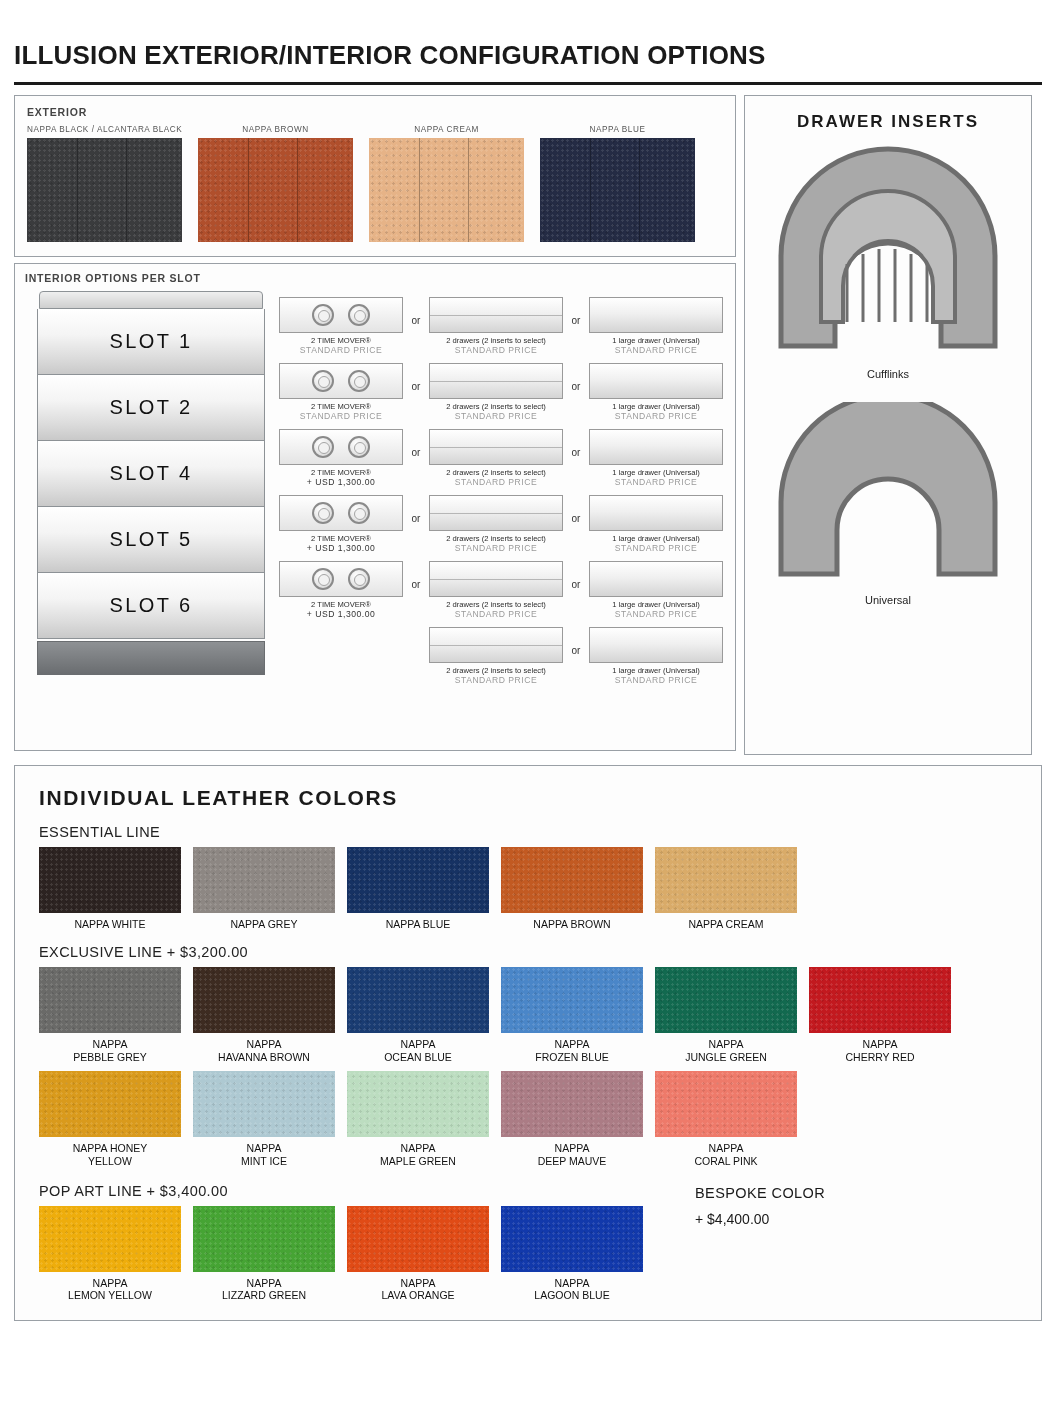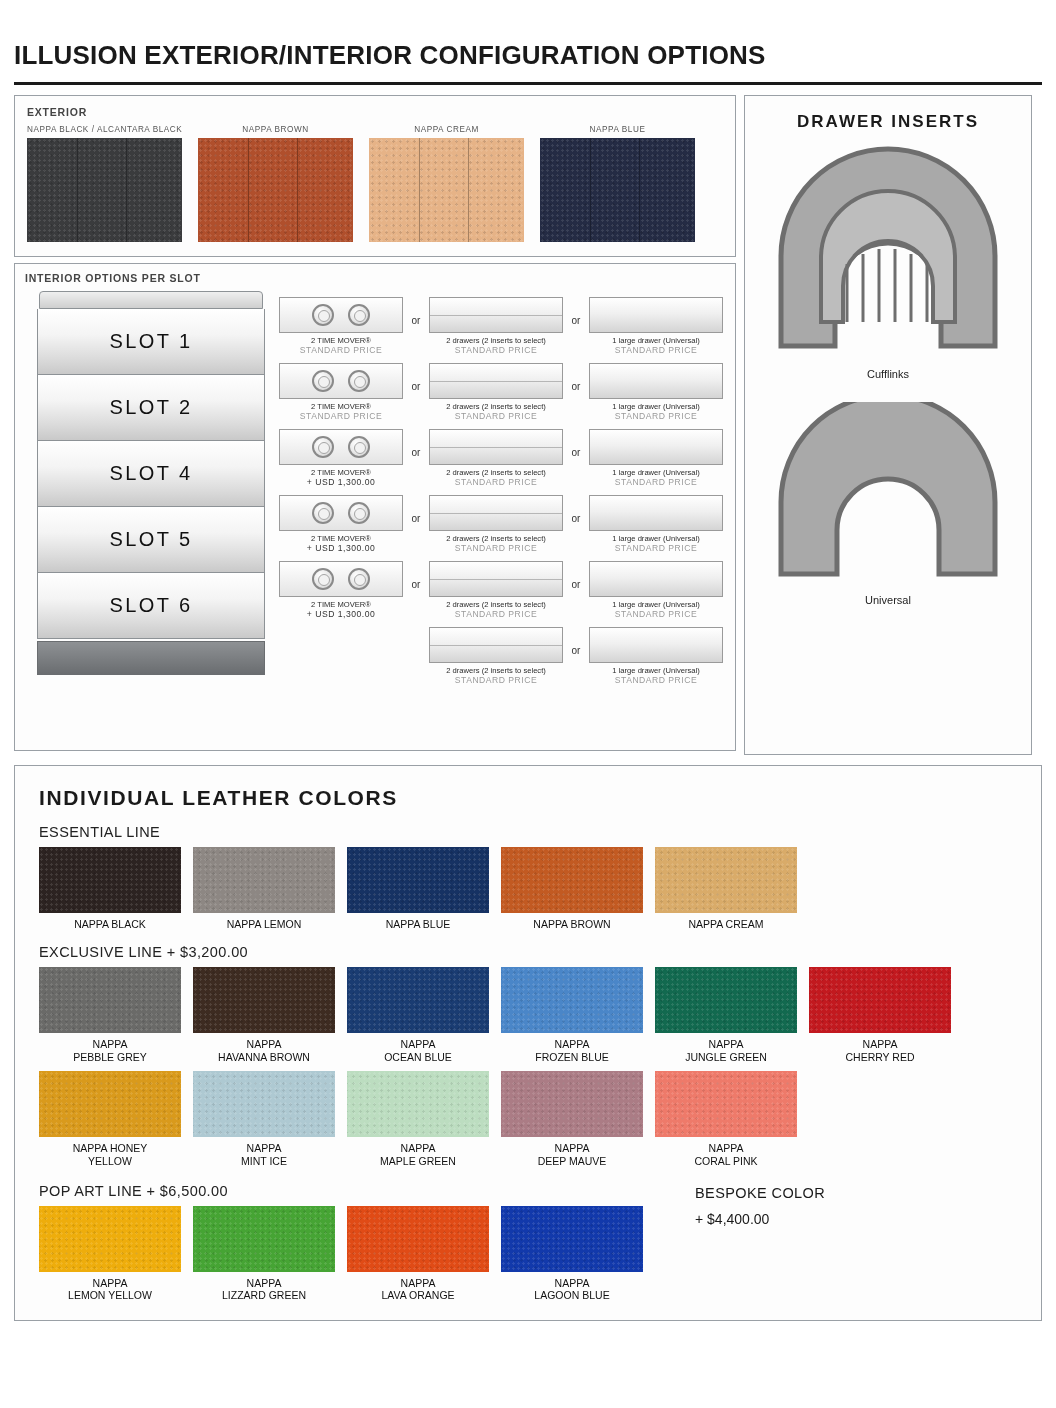--- a/index.html
+++ b/index.html
@@ -486,25 +486,25 @@
   </div>
 </div>
 
 <div class="leather-panel">
   <div class="leather-title">INDIVIDUAL LEATHER COLORS</div>
 
   <div class="line-title">ESSENTIAL LINE</div>
   <div class="swatch-row" id="essential-row">
       <div class="sw">
         <div class="sw-chip" style="background: rgb(44, 35, 33);"></div>
-        <div class="sw-name">NAPPA BLACK</div>
+        <div class="sw-name">NAPPA WHITE</div>
       </div>
       <div class="sw">
         <div class="sw-chip" style="background: rgb(141, 135, 131);"></div>
-        <div class="sw-name">NAPPA LEMON</div>
+        <div class="sw-name">NAPPA GREY</div>
       </div>
       <div class="sw">
         <div class="sw-chip" style="background: rgb(22, 50, 99);"></div>
         <div class="sw-name">NAPPA BLUE</div>
       </div>
       <div class="sw">
         <div class="sw-chip" style="background: rgb(194, 90, 34);"></div>
         <div class="sw-name">NAPPA BROWN</div>
       </div>
       <div class="sw">
@@ -560,21 +560,21 @@
         <div class="sw-name">NAPPA<br>DEEP MAUVE</div>
       </div>
       <div class="sw">
         <div class="sw-chip" style="background: rgb(238, 122, 106);"></div>
         <div class="sw-name">NAPPA<br>CORAL PINK</div>
       </div>
     </div>
 
   <div class="popart-wrap">
     <div class="popart-left">
-      <div class="line-title">POP ART LINE + $6,500.00</div>
+      <div class="line-title">POP ART LINE + $3,400.00</div>
       <div class="swatch-row" id="popart-row">
           <div class="sw">
             <div class="sw-chip" style="background: rgb(238, 173, 12);"></div>
             <div class="sw-name">NAPPA<br>LEMON YELLOW</div>
           </div>
           <div class="sw">
             <div class="sw-chip" style="background: rgb(70, 164, 52);"></div>
             <div class="sw-name">NAPPA<br>LIZZARD GREEN</div>
           </div>
           <div class="sw">

